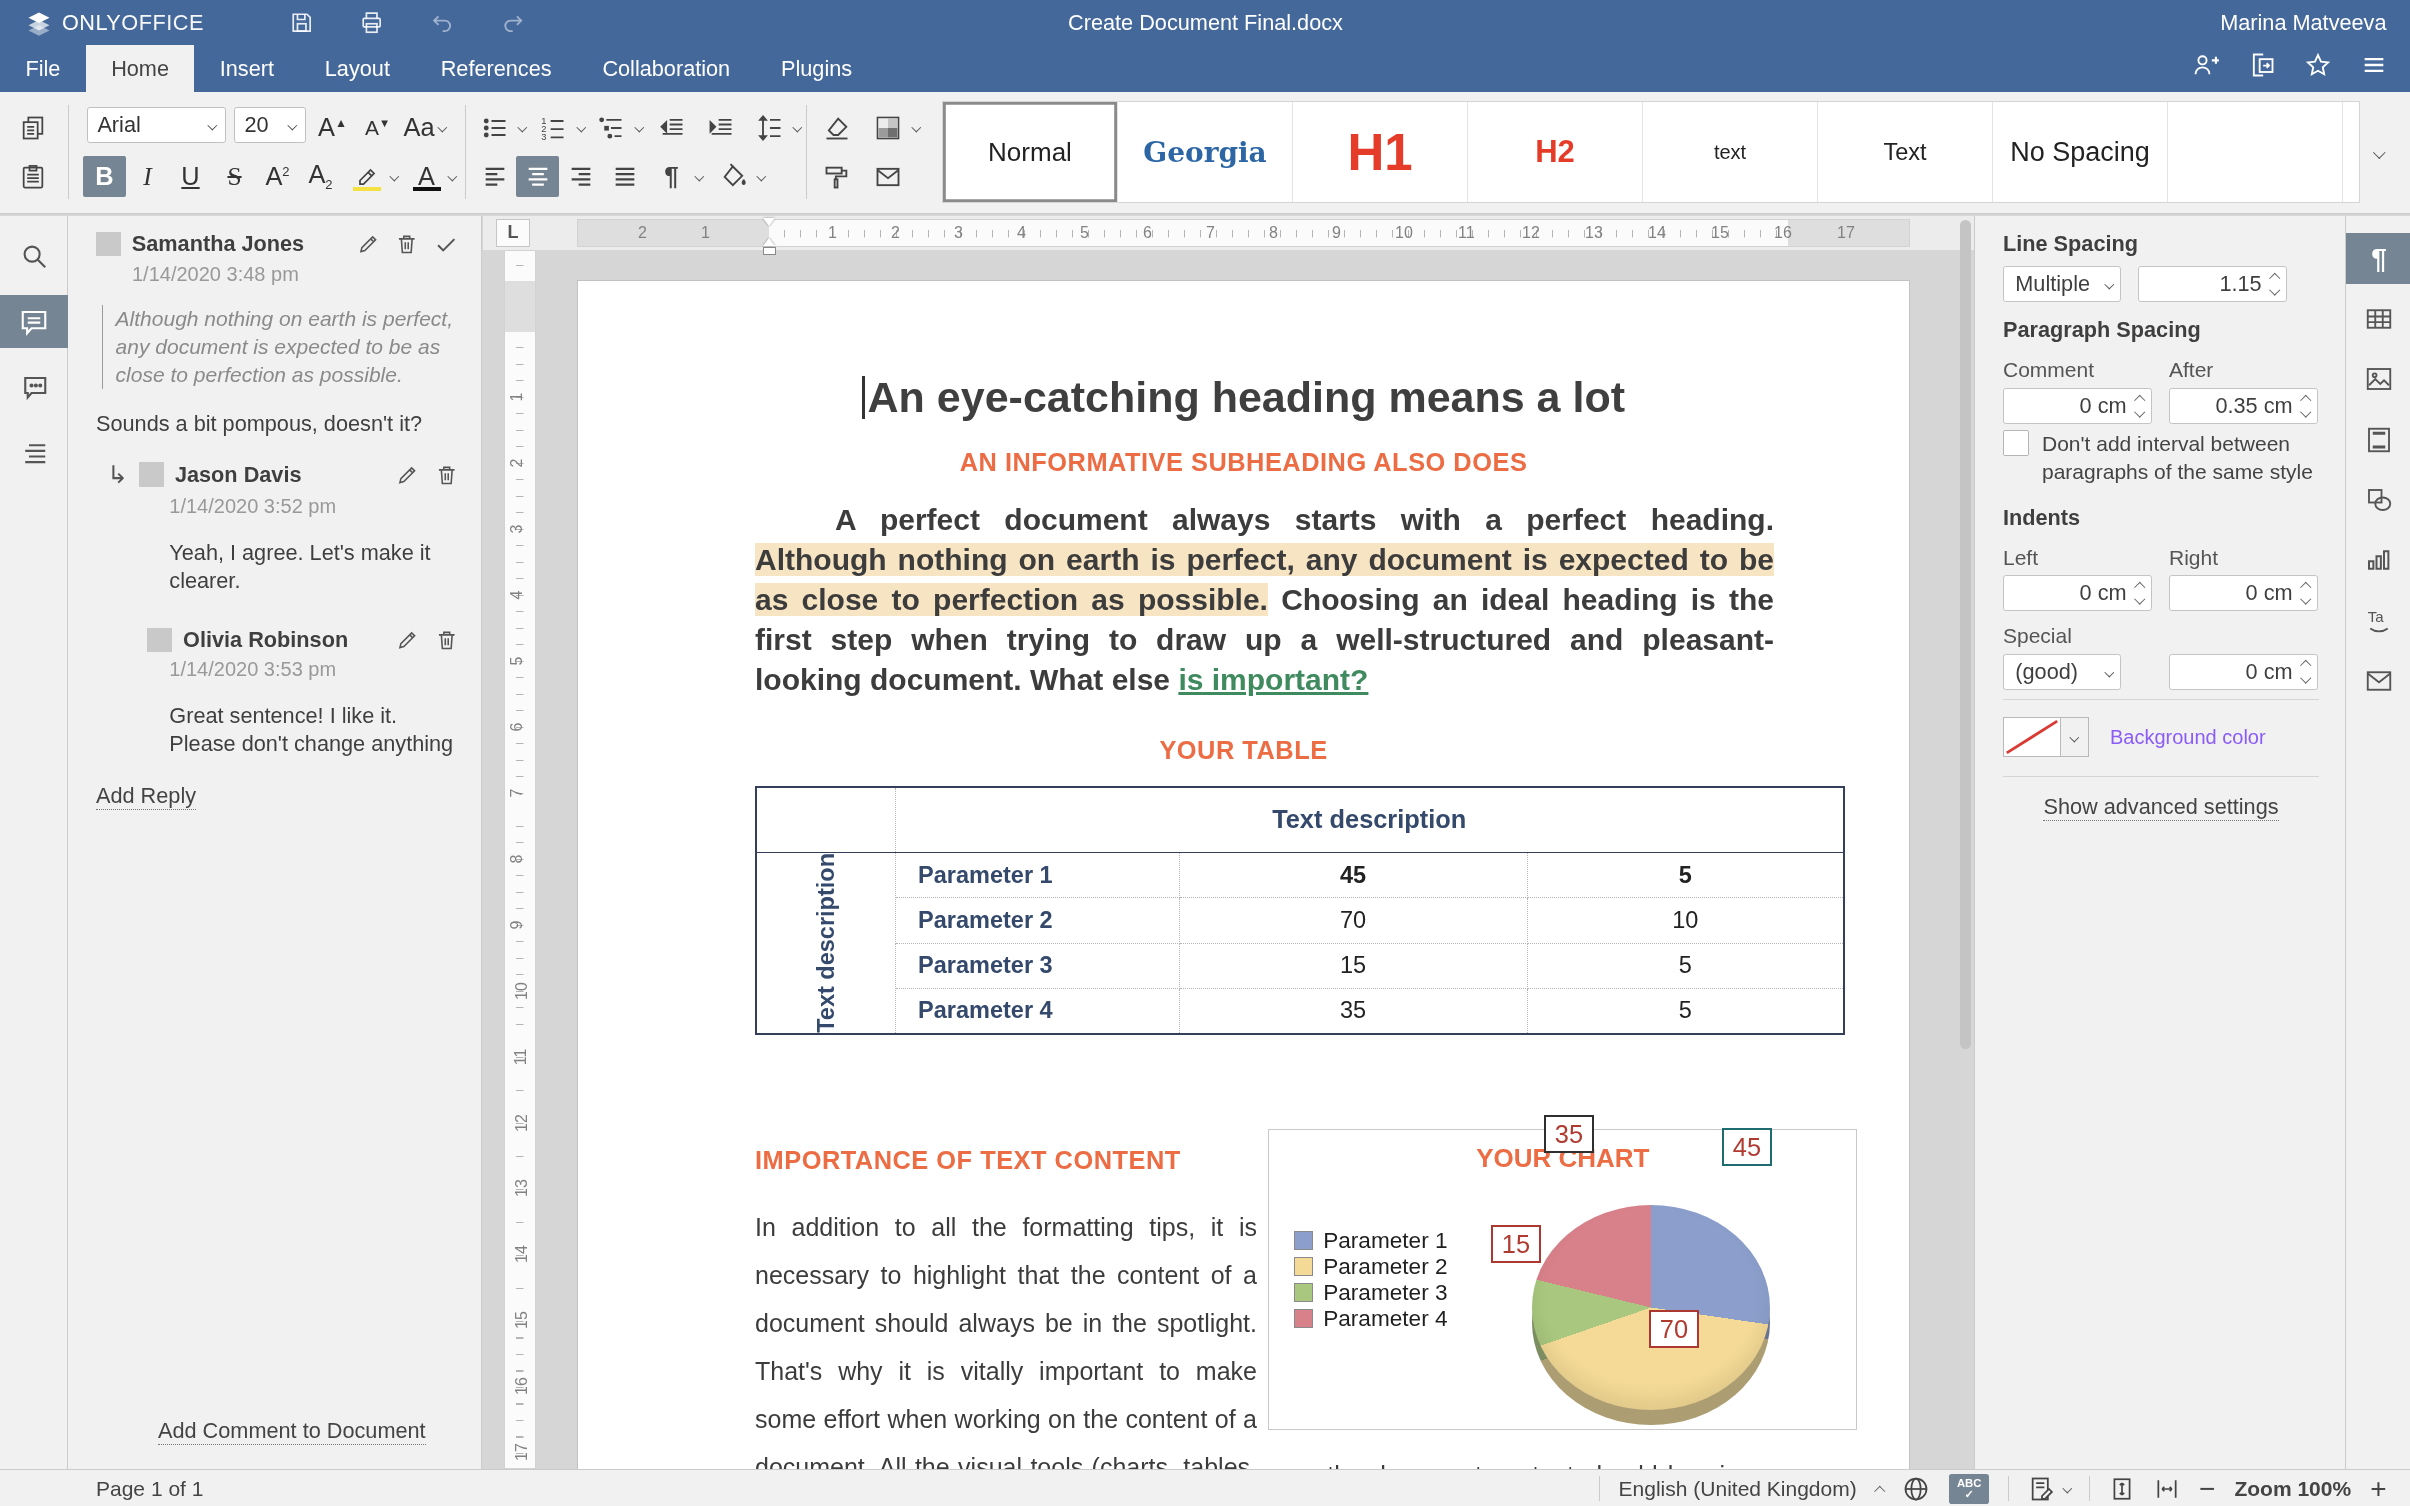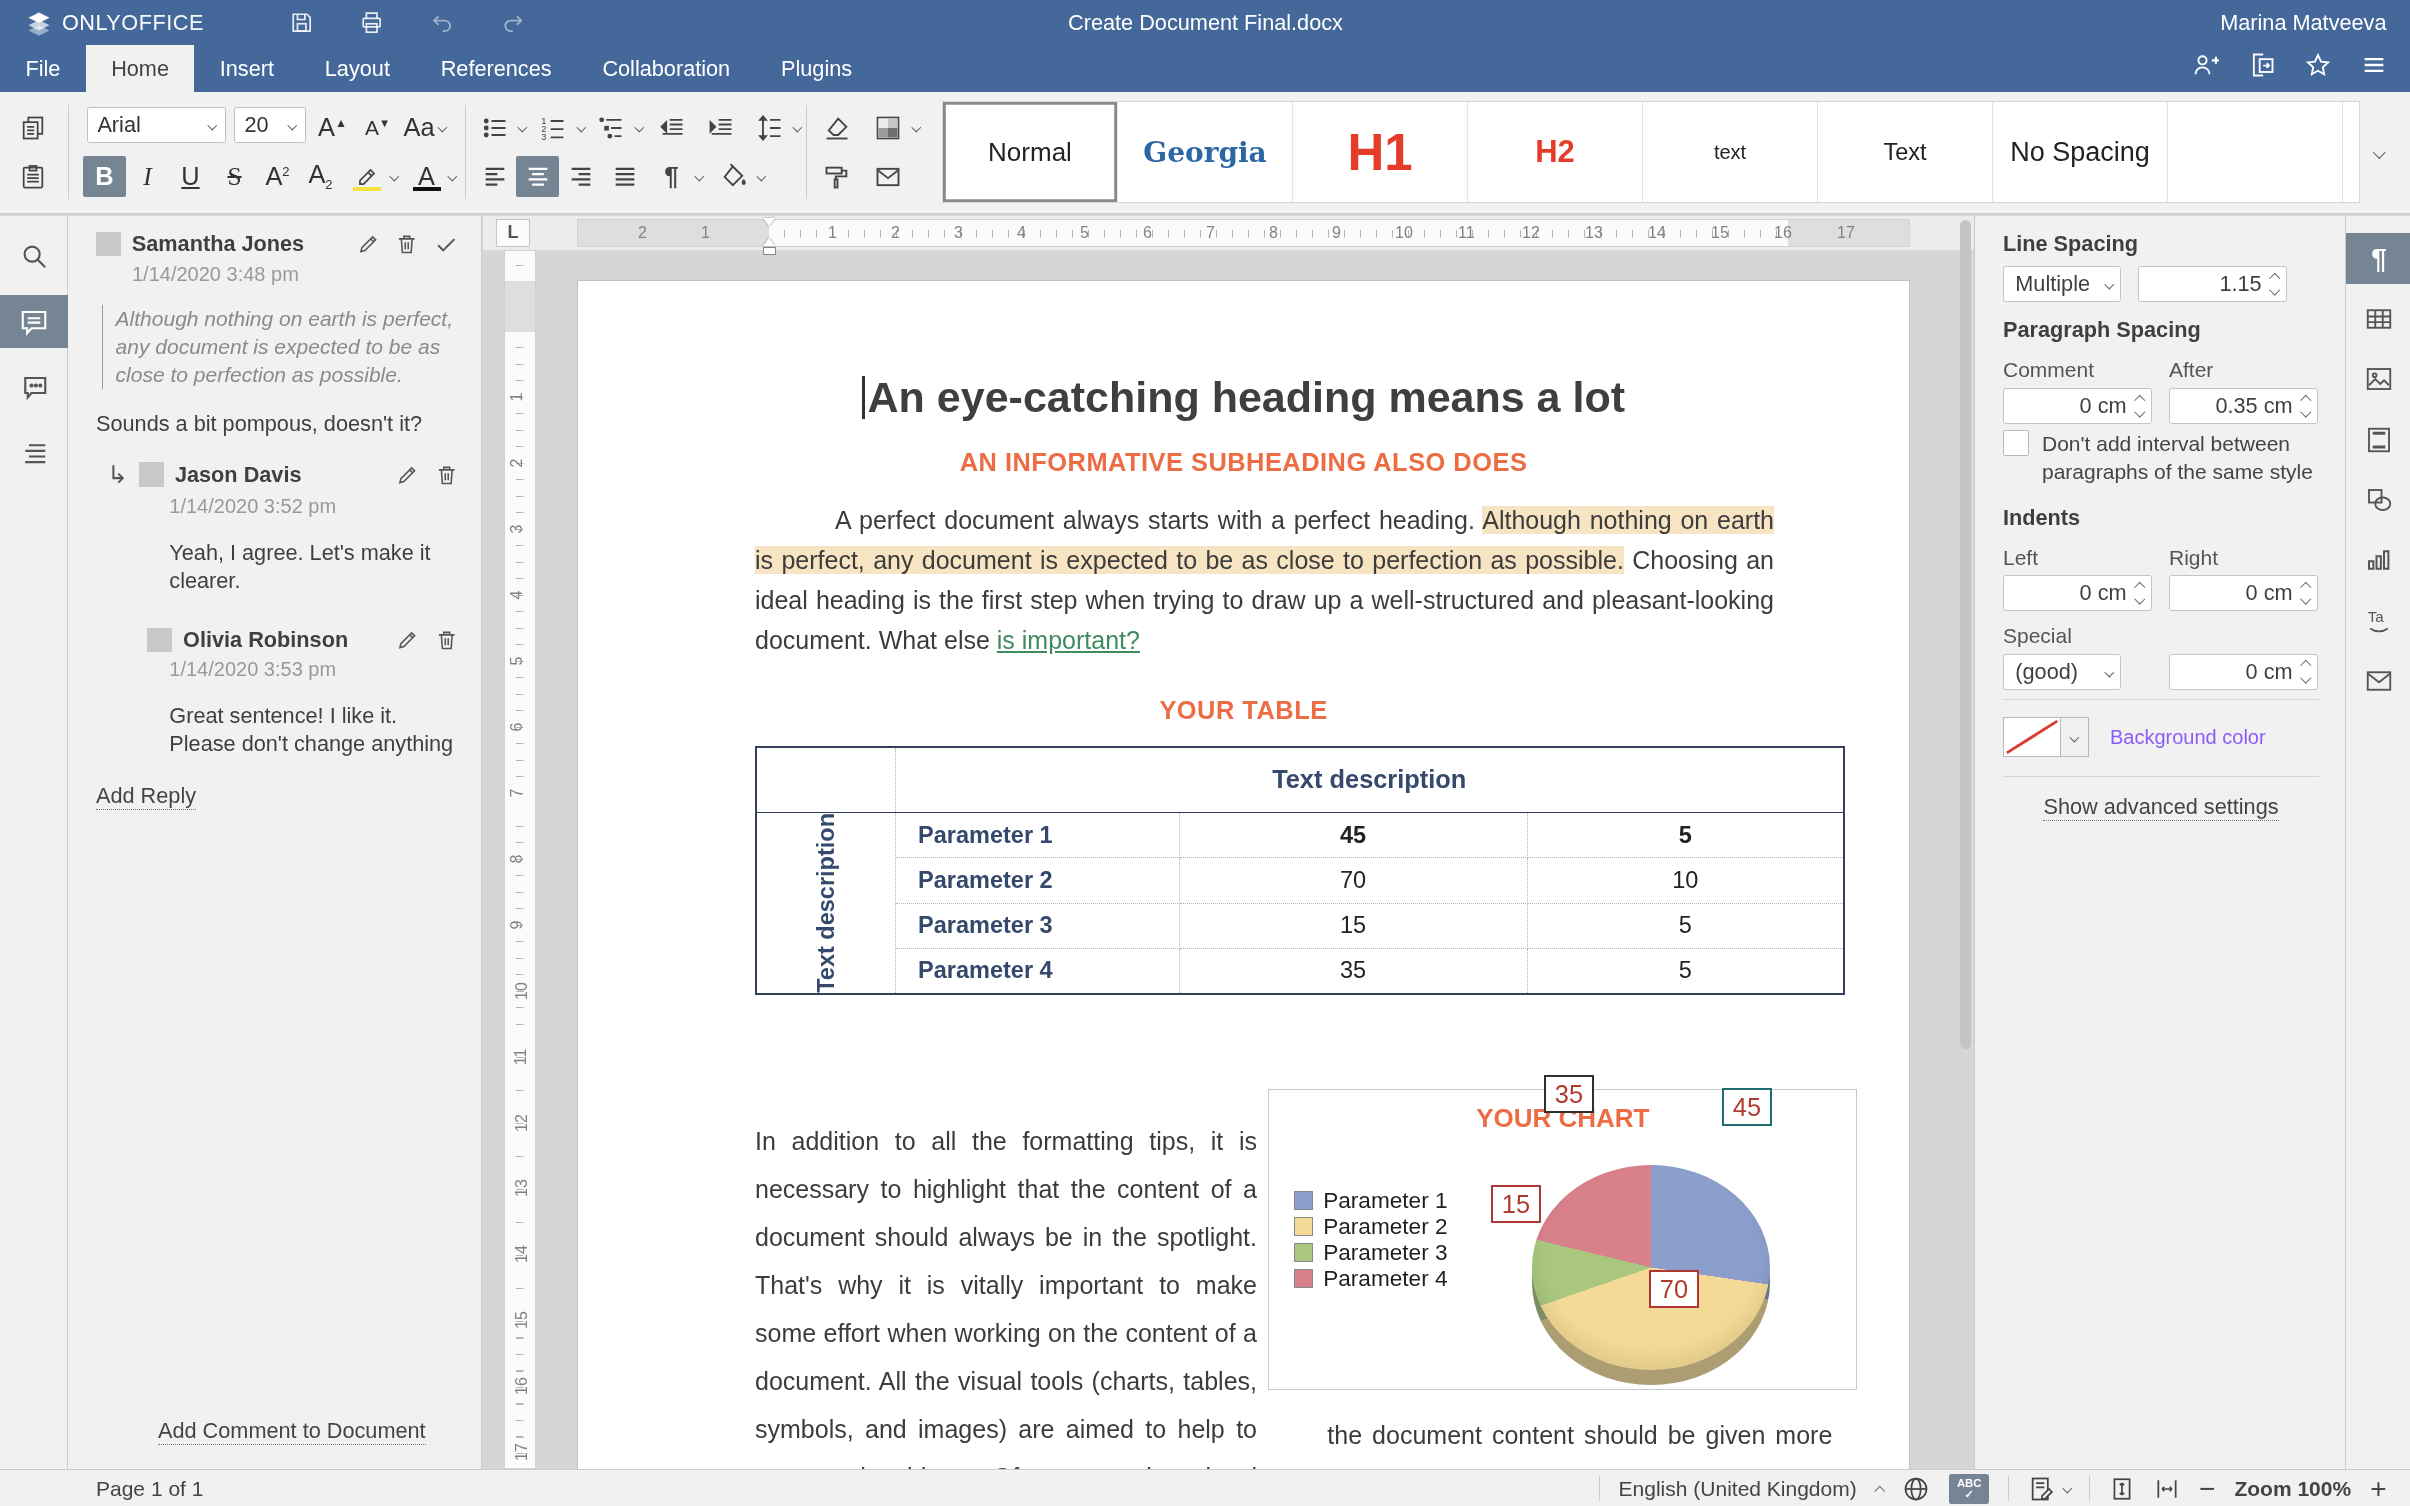--- a/index.html
+++ b/index.html
@@ -97,21 +97,21 @@
   .v-shade { position:absolute; left:0; top:30px; width:30px; height:51px; background:#dedede; }
   .vnum { position:absolute; left:7.5px; font-size:16px; color:#828282; transform:rotate(-90deg); }
   .scrollbar { position:absolute; right:2.8px; top:3.8px; width:11.3px; height:1243px; }
   .scroll-thumb { position:absolute; top:0; width:11.3px; height:829px; background:#c4c4c4; border-radius:5.6px; }
 
   
   .page { position:absolute; left:94px; top:64px; width:1333px; height:1789px; background:#fff; border:0.9px solid #c2c2c2; }
   .doc-h1 { margin-top:92px; text-align:center; font-size:43px; font-weight:bold; color:#3f3f3f; }
   .caret { display:inline-block; width:2.8px; height:43px; background:#333; vertical-align:-6.6px; margin-right:2.8px; }
   .doc-h2 { margin-top:26px; text-align:center; font-size:25.4px; font-weight:bold; color:#ec6c44; letter-spacing:0.5px; }
-  .doc-p { margin:22.6px 135px 0 177px; text-align:justify; font-size:25px; line-height:40px; color:#3c3c3c; text-indent:80px; }
+  .doc-p { margin:22.6px 135px 0 177px; text-align:justify; font-size:30px; line-height:40px; color:#3c3c3c; text-indent:80px;font-weight:bold; }
   .hl { background:#f7e4c3; }
   .doc-link { color:#3f8a5e; text-decoration:underline; }
   .sec-title { margin-top:36px; text-align:center; font-size:25.4px; font-weight:bold; color:#ec6c44; letter-spacing:0.5px; }
 
   .doc-table { margin:21px 0 0 177px; width:1090px; border-collapse:collapse; }
   .doc-table td, .doc-table th { border:0.9px dotted #b5b5b5; }
   .doc-table { border:2.8px solid #34405a; }
   .th-main { height:66px; font-size:25.4px; font-weight:bold; color:#34496b; text-align:center; border-bottom:1.9px solid #34405a !important; }
   .corner-cell { width:139px; border-bottom:1.9px solid #34405a !important; }
   .rot-cell { width:139px; text-align:center; }
@@ -683,20 +683,21 @@
         <tr>
           <td class="t-label">Parameter 4</td>
           <td class="t-val">35</td>
           <td class="t-val">5</td>
         </tr>
       </tbody>
         </table>
 
       <div class="cols">
         <div class="col1">
+          <div class="sec-title" style="margin-top:17px">IMPORTANCE OF TEXT CONTENT</div>
           <p>In addition to all the formatting tips, it is necessary to highlight that the content of a document should always be in the spotlight. That's why it is vitally important to make some effort when working on the content of a document. All the visual tools (charts, tables, symbols, and images) are aimed to help to convey the ideas. Of course, the visual document layout is undeniably important, but</p>
         </div>
         <div class="col2">
           <div class="chart-frame">
             <div class="chart-title">YOUR CHART</div>
             <div class="legend">
               <div class="leg-item">
                   <span class="swatch" style="background-color: rgb(140, 159, 204);"></span>
                   <span>Parameter 1</span>
                 </div>

